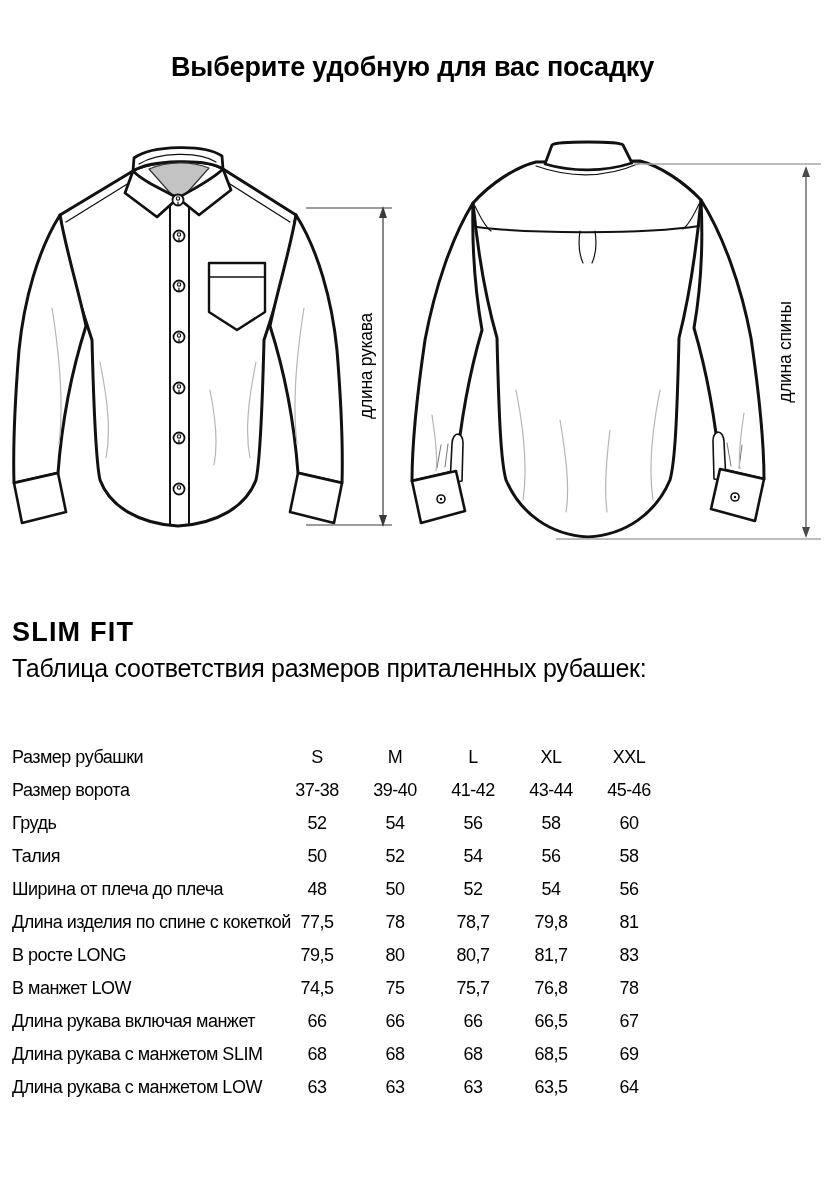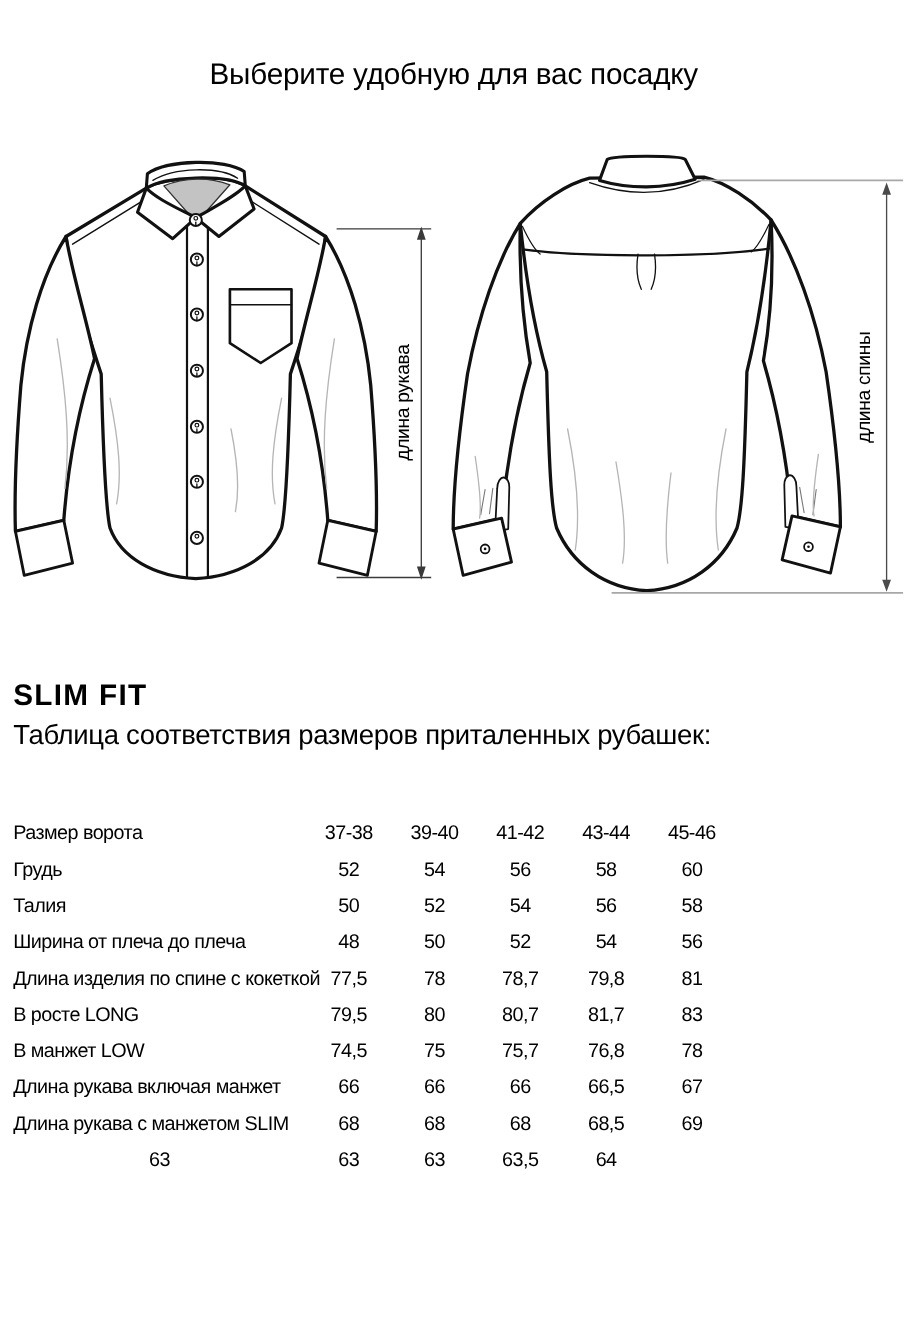--- a/index.html
+++ b/index.html
@@ -7,21 +7,21 @@
     position:relative;
     width:825px;height:1200px;
     background:#fff;
     font-family:"Liberation Sans","DejaVu Sans",sans-serif;
     color:#000;
     overflow:hidden;
   }
   .title{
     position:absolute;top:52px;left:0;width:825px;
     margin:0;text-align:center;
-    font-size:27px;font-weight:400;line-height:30px;
+    font-size:27px;font-weight:700;line-height:30px;
     letter-spacing:-0.2px;
   }
   .figure{
     position:absolute;top:0;left:0;width:825px;height:1200px;
     pointer-events:none;
   }
   .dim-label{
     font-family:"Liberation Sans","DejaVu Sans",sans-serif;
     font-size:17.5px;
     fill:#000;
@@ -215,20 +215,28 @@
       <path fill="#4a4a4a" stroke="none" d="M806,166 L802,177 L810,177 Z M806,538 L802,527 L810,527 Z"></path>
       <text class="dim-label" transform="translate(791,352) rotate(-90)" text-anchor="middle">длина спины</text>
     </g>
   </svg>
 
   <h2 class="fit-heading">SLIM FIT</h2>
   <p class="table-caption">Таблица соответствия размеров приталенных рубашек:</p>
 
   <div class="size-table" id="size-table">
       <div class="trow">
+      <div class="tcell tlabel">Размер рубашки</div>
+      <div class="tcell tval">S</div>
+      <div class="tcell tval">M</div>
+      <div class="tcell tval">L</div>
+      <div class="tcell tval">XL</div>
+      <div class="tcell tval">XXL</div>
+    </div>
+      <div class="trow">
       <div class="tcell tlabel">Размер ворота</div>
       <div class="tcell tval">37-38</div>
       <div class="tcell tval">39-40</div>
       <div class="tcell tval">41-42</div>
       <div class="tcell tval">43-44</div>
       <div class="tcell tval">45-46</div>
     </div>
       <div class="trow">
       <div class="tcell tlabel">Грудь</div>
       <div class="tcell tval">52</div>
@@ -287,20 +295,21 @@
     </div>
       <div class="trow">
       <div class="tcell tlabel">Длина рукава с манжетом SLIM</div>
       <div class="tcell tval">68</div>
       <div class="tcell tval">68</div>
       <div class="tcell tval">68</div>
       <div class="tcell tval">68,5</div>
       <div class="tcell tval">69</div>
     </div>
       <div class="trow">
+      <div class="tcell tlabel">Длина рукава с манжетом LOW</div>
       <div class="tcell tval">63</div>
       <div class="tcell tval">63</div>
       <div class="tcell tval">63</div>
       <div class="tcell tval">63,5</div>
       <div class="tcell tval">64</div>
     </div>
     </div>
 
 </div>
 

